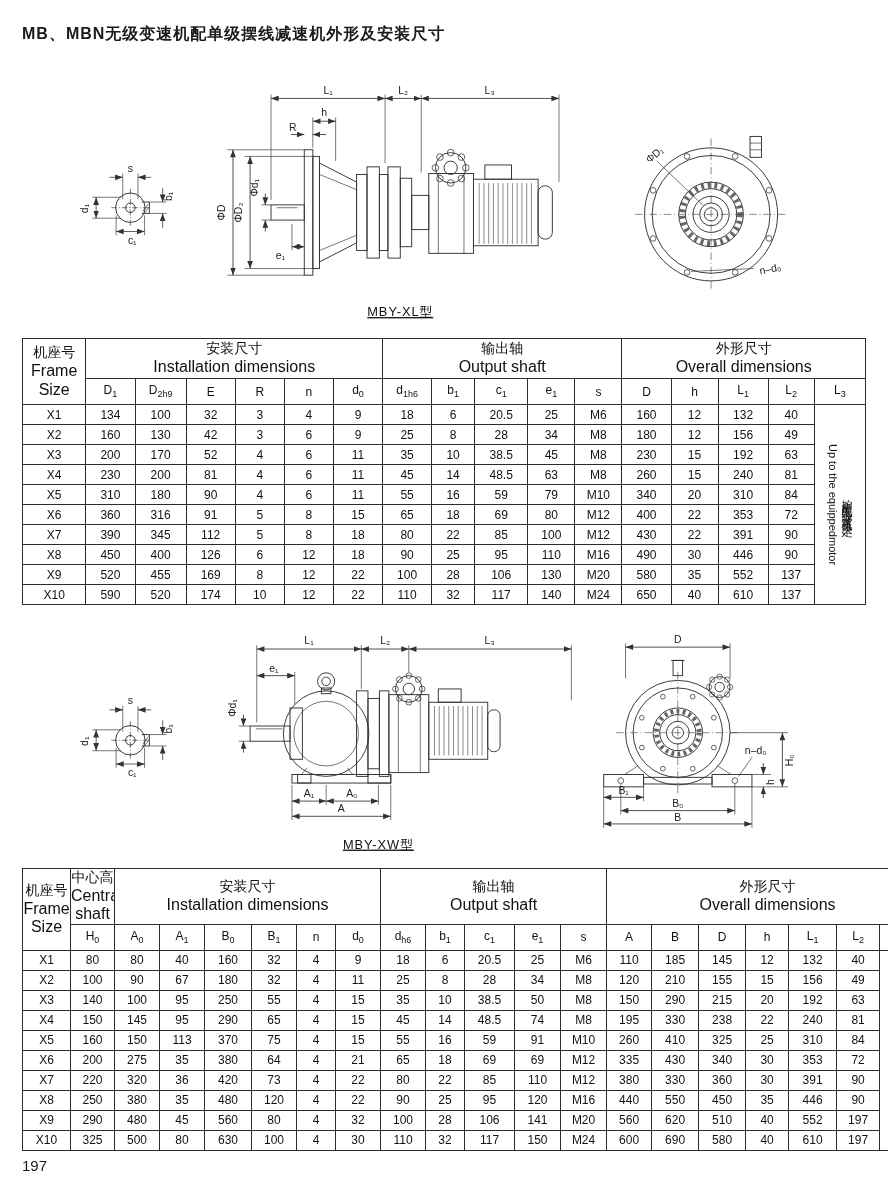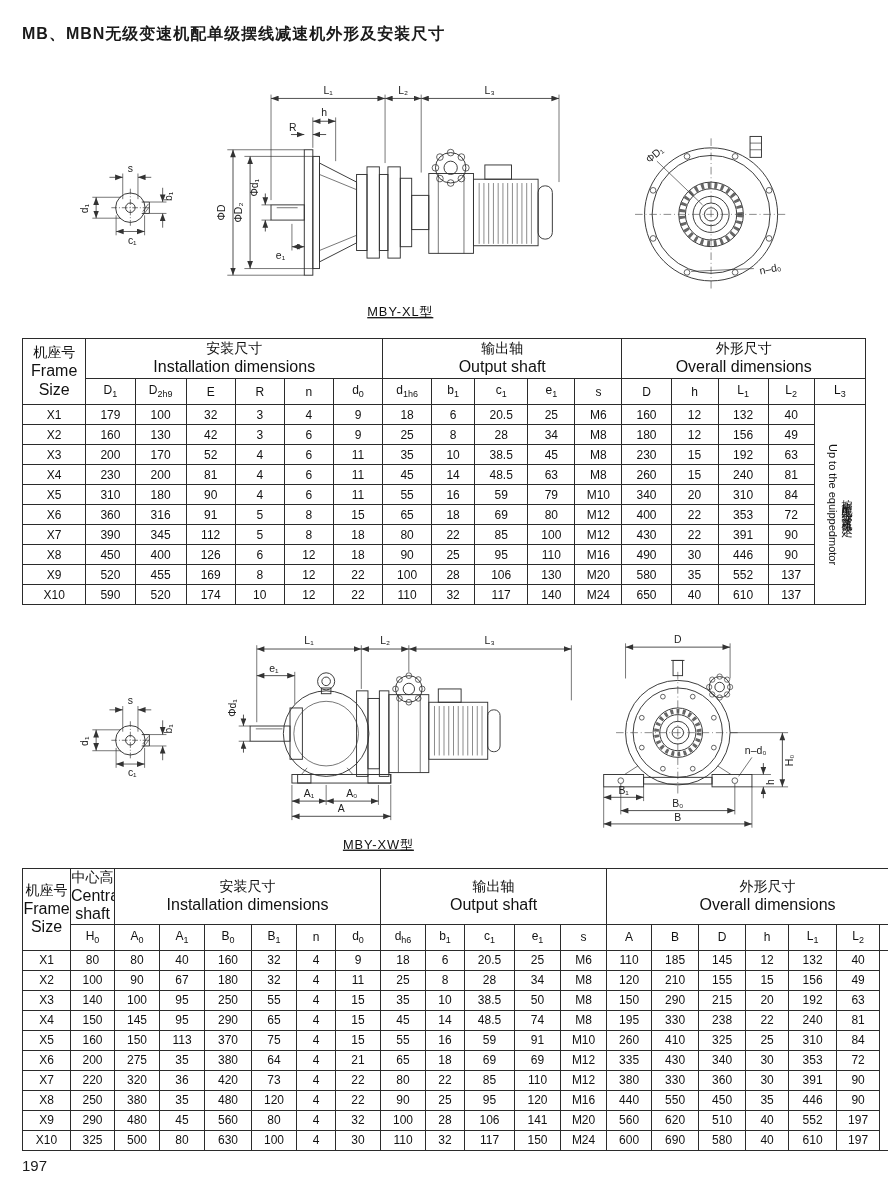--- a/index.html
+++ b/index.html
@@ -240,21 +240,21 @@
           <th>D</th>
           <th>h</th>
           <th>L<sub>1</sub></th>
           <th>L<sub>2</sub></th>
           <th>L<sub>3</sub></th>
         </tr>
     </thead>
     <tbody id="t1-body">
         <tr>
           <th>X1</th>
-          <td>179</td>
+          <td>134</td>
           <td>100</td>
           <td>32</td>
           <td>3</td>
           <td>4</td>
           <td>9</td>
           <td>18</td>
           <td>6</td>
           <td>20.5</td>
           <td>25</td>
           <td>M6</td>

